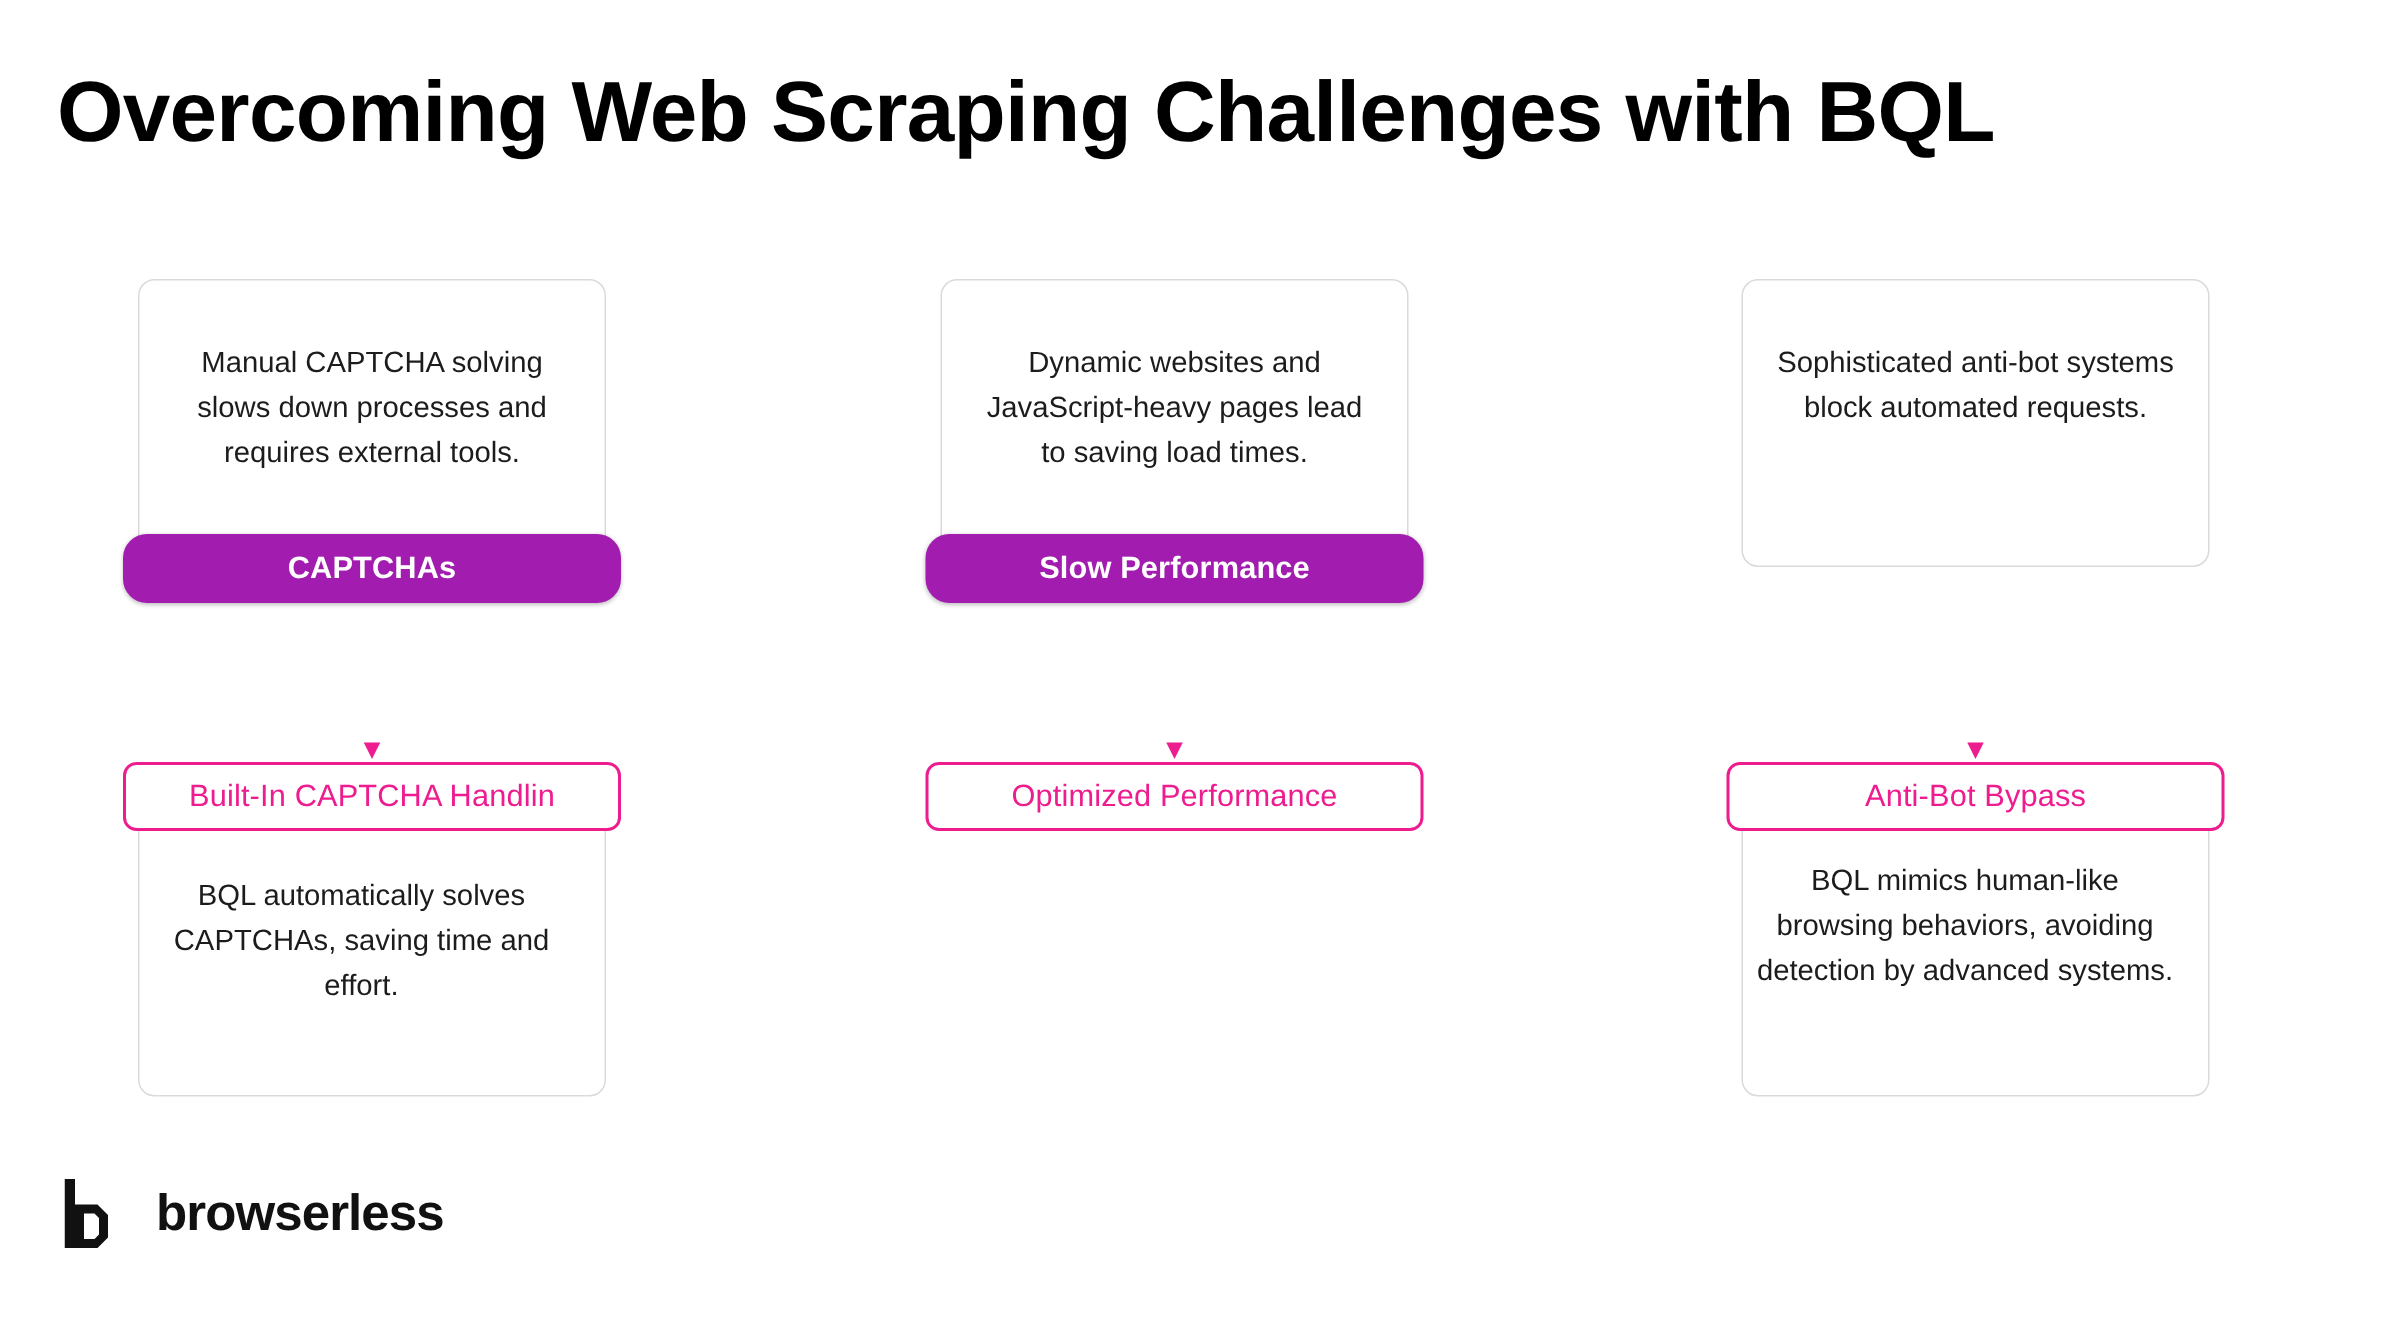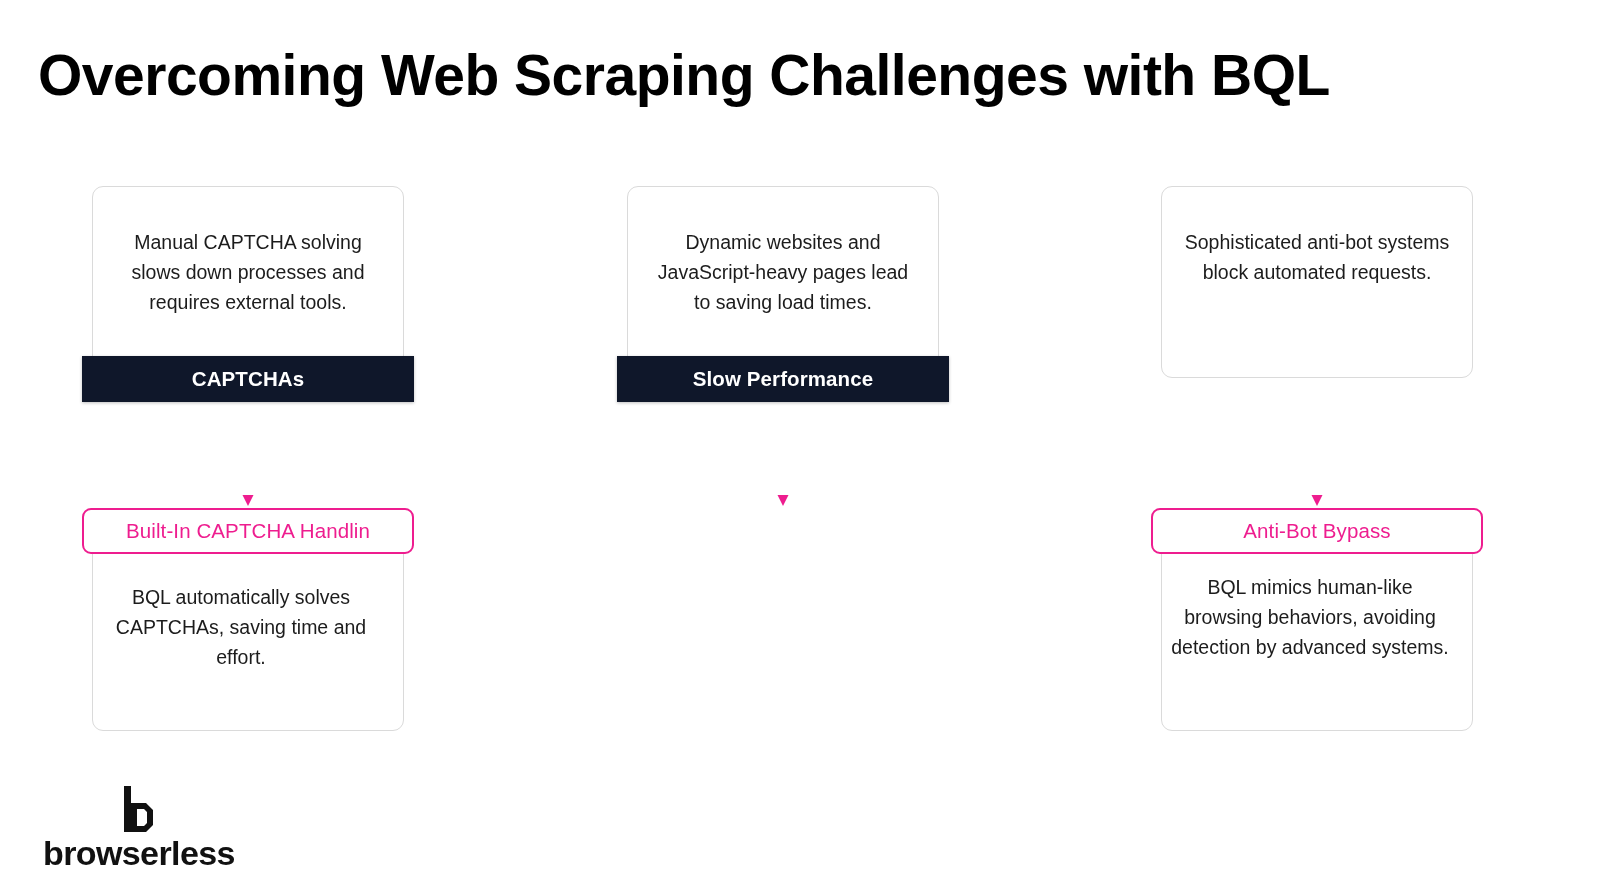--- a/index.html
+++ b/index.html
@@ -92,22 +92,22 @@
     font-weight: 400;
   }
 
   
   .label-dark {
     position: absolute;
     left: 0;
     top: 170px;
     width: 332px;
     height: 46px;
-    background: #0f172a;
-    border-radius: 0;
+    background: #a21caf;
+    border-radius: 16px;
     display: flex;
     align-items: center;
     justify-content: center;
     color: #ffffff;
     font-size: 20.5px;
     font-weight: 700;
     letter-spacing: 0.1px;
     box-shadow: 0 1px 3px rgba(0,0,0,0.25);
     z-index: 3;
   }
@@ -145,22 +145,21 @@
     z-index: 2;
   }
 
   
   .logo {
     position: absolute;
     left: 43px;
     top: 786px;
     display: flex;
     align-items: center;
-    gap: 4px;
-    flex-direction: column;
+    gap: 31px;
   }
   .logo-mark { width: 30px; height: 46px; display: block; }
   .logo-word {
     font-size: 34px;
     font-weight: 700;
     color: #111111;
     letter-spacing: -0.6px;
     line-height: 1;
   }
 </style>
@@ -204,20 +203,21 @@
         <defs>
           <linearGradient id="g1" x1="0" y1="0" x2="0" y2="1">
             <stop offset="0%" stop-color="#5a0d36"></stop>
             <stop offset="45%" stop-color="#d4187f"></stop>
             <stop offset="100%" stop-color="#ee1d8f"></stop>
           </linearGradient>
         </defs>
         <line x1="7" y1="0" x2="7" y2="94" stroke="url(#g1)" stroke-width="2"></line>
         <polygon points="7,104 1.5,93 12.5,93" fill="#ee1d8f"></polygon>
       </svg>
+      <div class="label-pink">Optimized Performance</div>
     </div>
 
     <div class="column c2">
       <div class="card-top">
         <div class="body-text">Sophisticated anti-bot systems block automated requests.</div>
       </div>
       <svg class="connector" viewBox="0 0 14 108" xmlns="http://www.w3.org/2000/svg">
         <defs>
           <linearGradient id="g2" x1="0" y1="0" x2="0" y2="1">
             <stop offset="0%" stop-color="#5a0d36"></stop>

